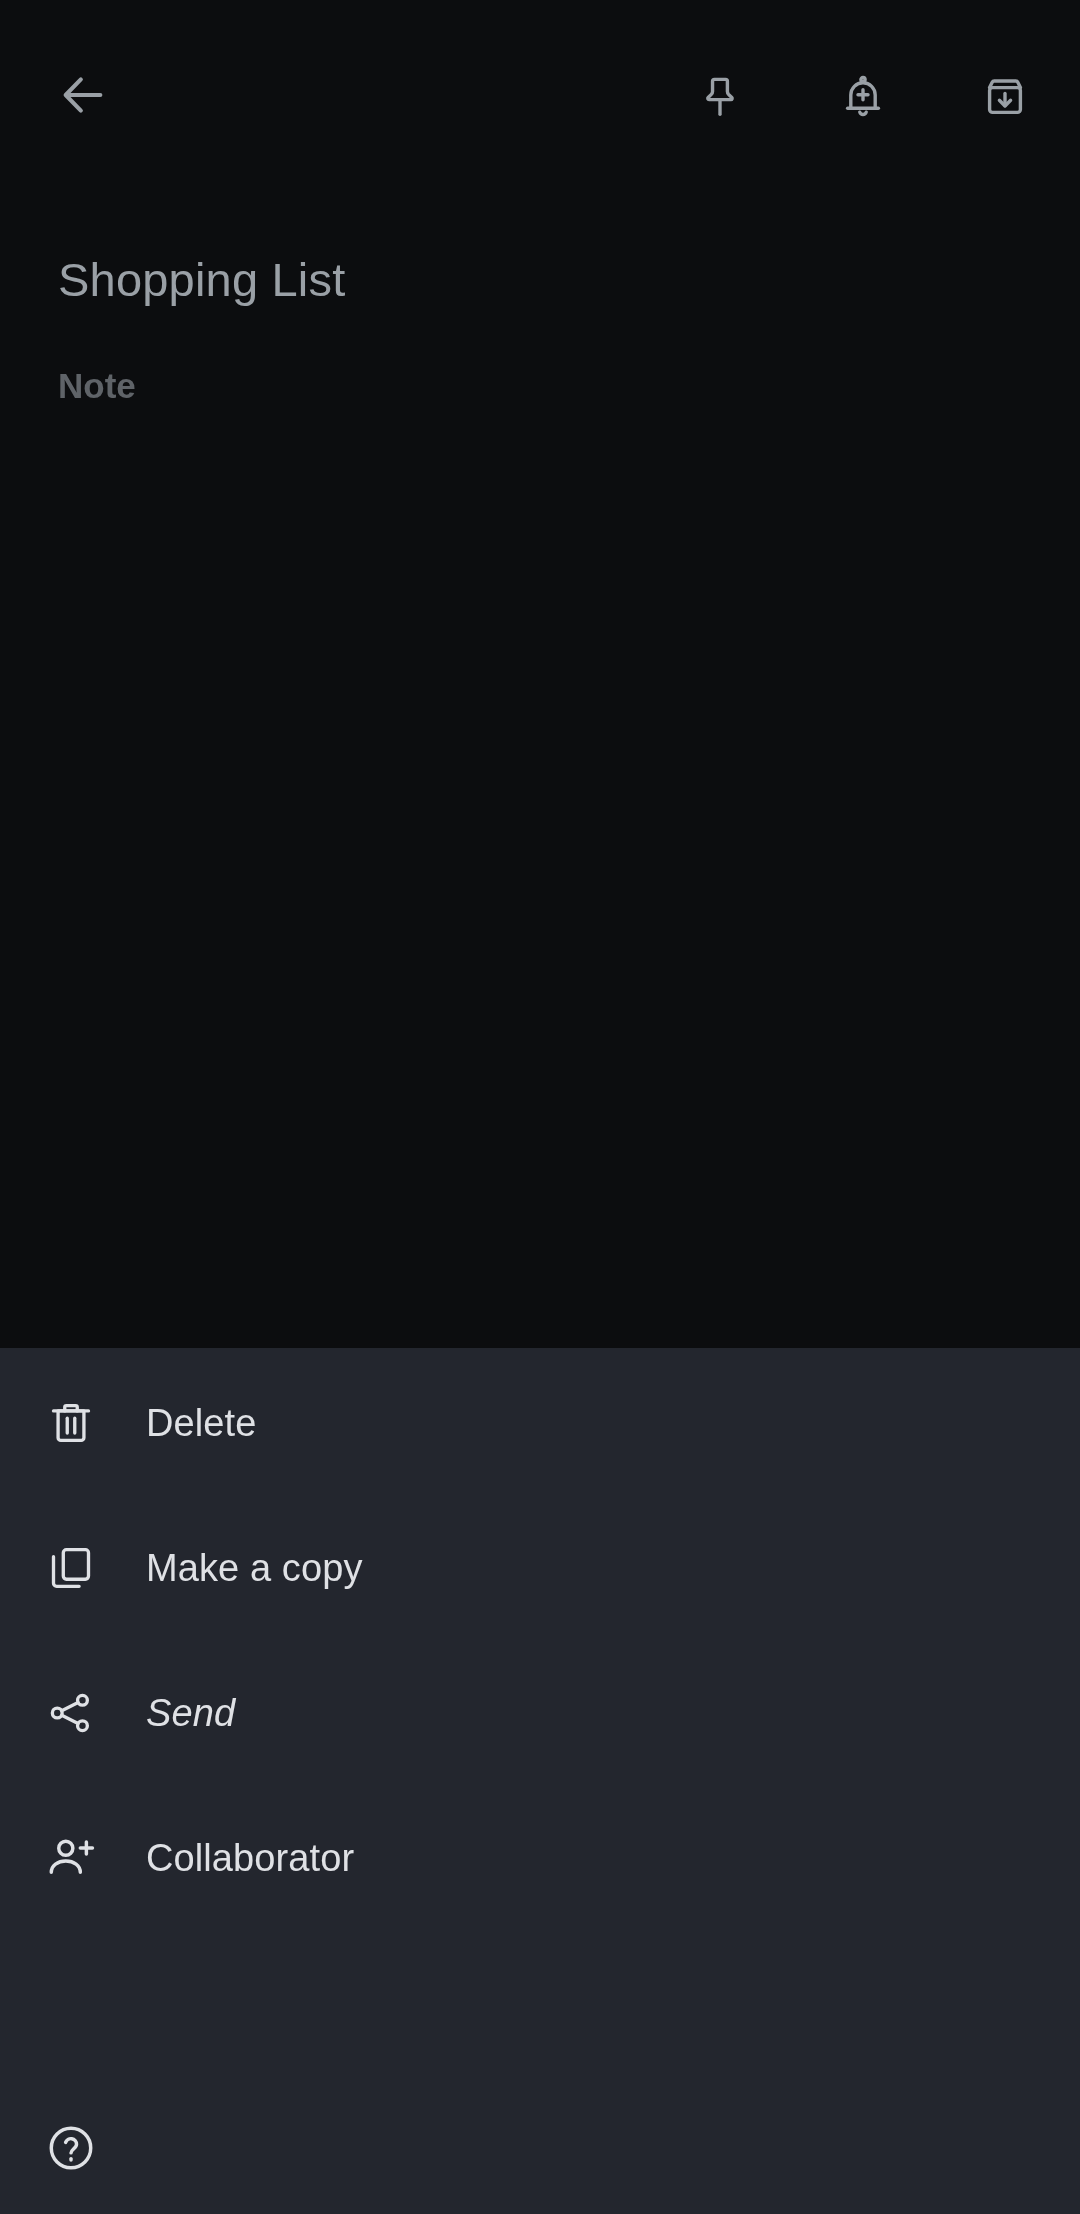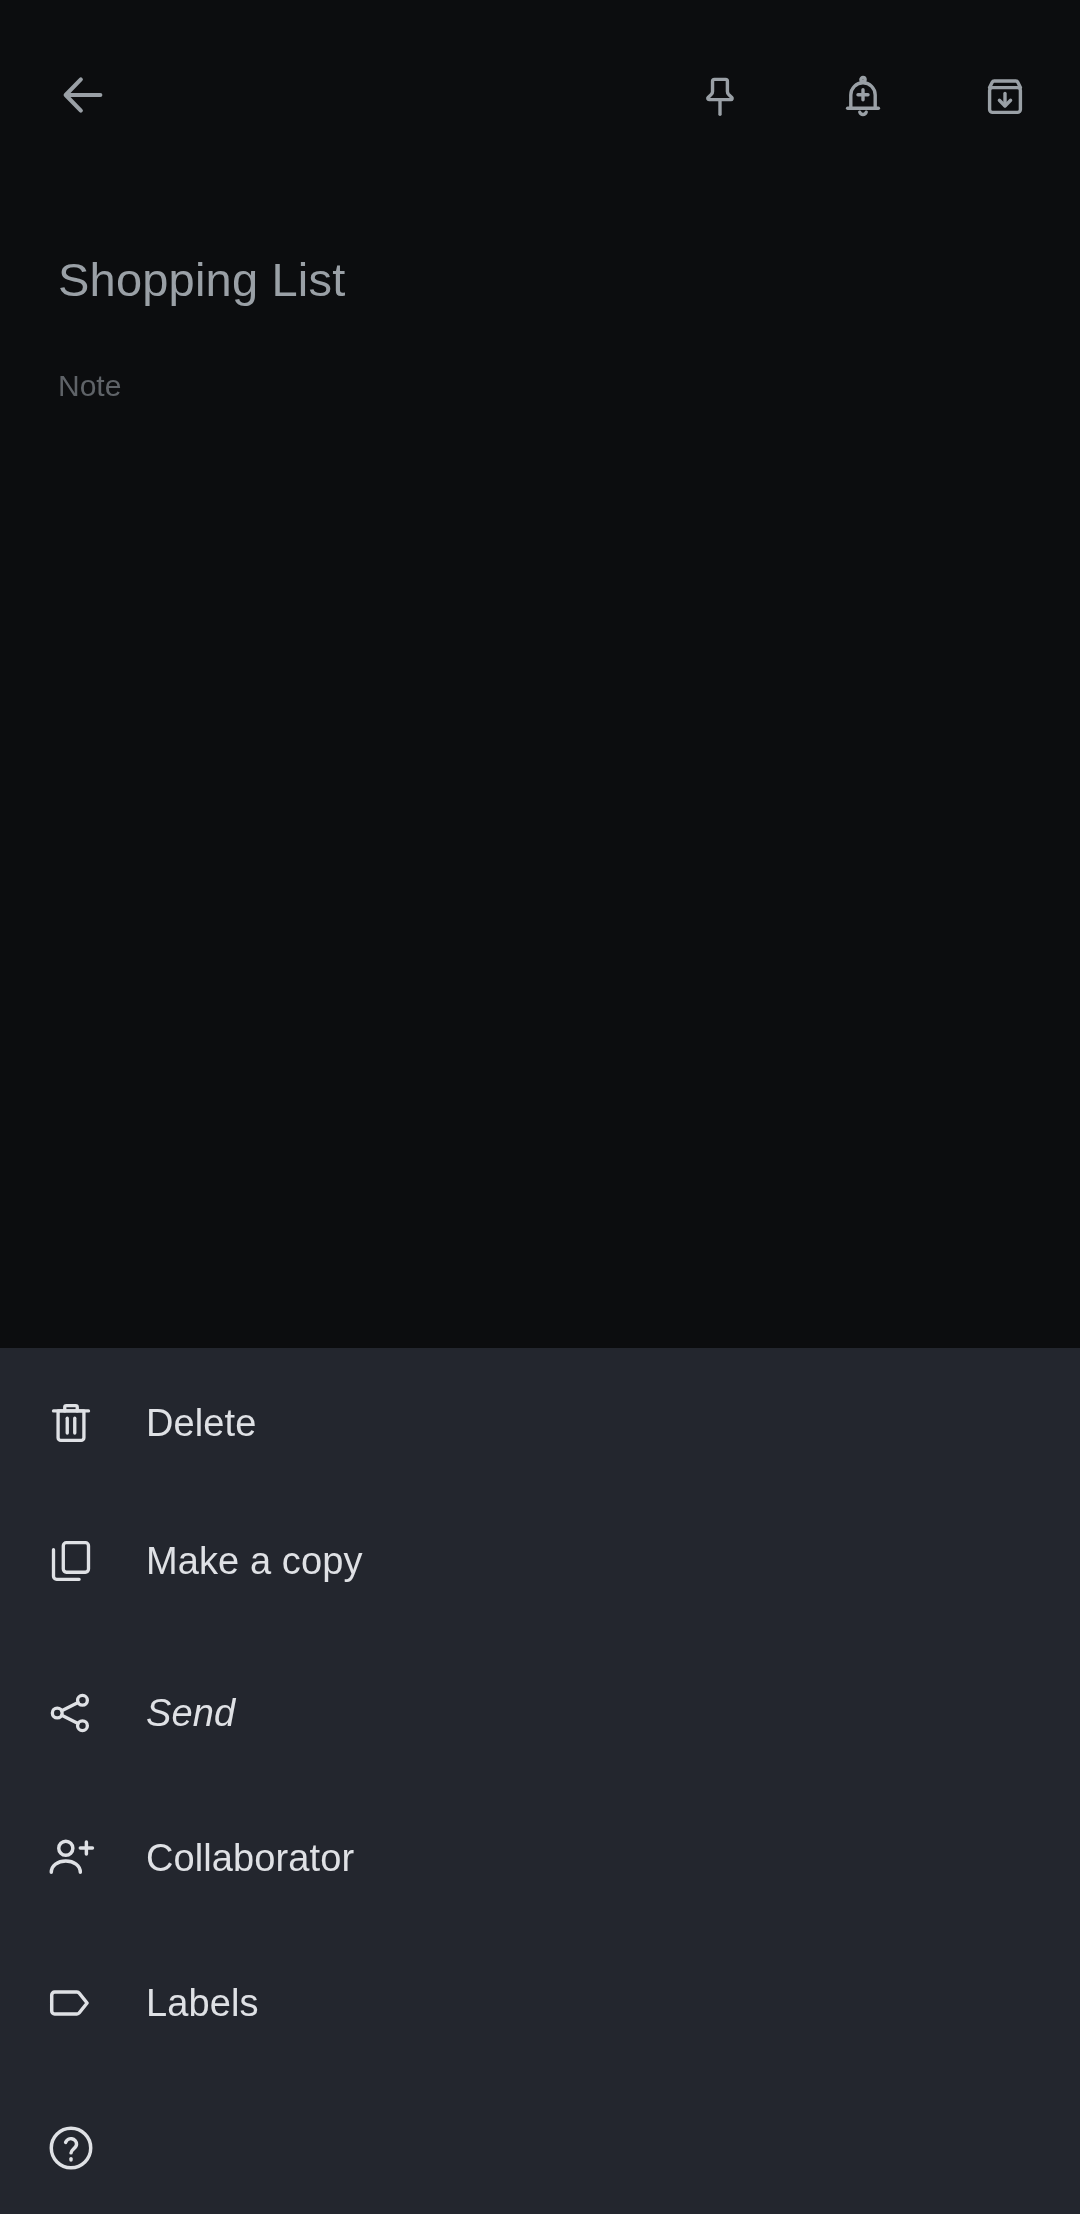--- a/index.html
+++ b/index.html
@@ -58,24 +58,25 @@
     font-size: 47px;
     line-height: 56px;
     color: #9aa0a6;
     letter-spacing: 0.2px;
     white-space: nowrap;
   }
   #note-body-placeholder {
     position: absolute;
     left: 58px;
     top: 172px;
-    font-size: 30px;
+    font-size: 35px;
     line-height: 40px;
     color: #5f6368;
     white-space: nowrap;
+    font-weight: bold;
   }
 
   
   #bottom-sheet {
     position: absolute;
     left: 0;
     top: 1348px;
     width: 1080px;
     height: 866px;
     background: #23262e;
@@ -102,21 +103,21 @@
     position: absolute;
     left: 146px;
     font-size: 38px;
     line-height: 46px;
     color: #dfe1e5;
     letter-spacing: 0.1px;
     white-space: nowrap;
   }
 
   #menu-item-0 { top: 2px; }
-  #menu-item-1 { top: 140px; }
+  #menu-item-1 { top: 147px; }
   #menu-item-2 { top: 292px; font-style: italic; }
   #menu-item-3 { top: 437px; text-align: center; }
   #menu-item-4 { top: 582px; }
   #menu-item-5 { top: 727px; }
 </style>
 </head>
 <body>
 
 <div id="screen">
 
@@ -213,28 +214,20 @@
         <svg width="52" height="52" viewBox="0 0 24 24" fill="none" stroke="#dfe1e5" stroke-width="1.6" stroke-linecap="round" stroke-linejoin="round">
           <circle cx="9.6" cy="7.5" r="3.25"></circle>
           <path d="M2.9 18.6c0-3.2 3-5.25 6.7-5.25s6.7 2.05 6.7 5.25"></path>
           <line x1="19.1" y1="4.6" x2="19.1" y2="10.2"></line>
           <line x1="16.3" y1="7.4" x2="21.9" y2="7.4"></line>
         </svg>
       </span>
       <span class="menu-label">Collaborator</span>
     </div>
 
-    <div class="menu-item" id="menu-item-4">
-      <span class="menu-icon">
-        <svg width="52" height="52" viewBox="0 0 24 24" fill="none" stroke="#dfe1e5" stroke-width="1.6" stroke-linecap="round" stroke-linejoin="round">
-          <path d="M3.1 8.3c0-.75.6-1.35 1.35-1.35h10.3c.42 0 .82.2 1.08.54l3.6 4.51-3.6 4.51c-.26.34-.66.54-1.08.54H4.45c-.75 0-1.35-.6-1.35-1.35V8.3z"></path>
-        </svg>
-      </span>
-      <span class="menu-label">Labels</span>
-    </div>
 
     <div class="menu-item" id="menu-item-5">
       <span class="menu-icon">
         <svg width="52" height="52" viewBox="0 0 24 24" fill="none" stroke="#dfe1e5" stroke-width="1.6" stroke-linecap="round" stroke-linejoin="round">
           <circle cx="12" cy="12" r="9.1"></circle>
           <path d="M9.5 9.4a2.6 2.6 0 0 1 5.05.85c0 1.75-2.55 2.6-2.55 4"></path>
           <line x1="12" y1="16.9" x2="12" y2="17.5"></line>
         </svg>
       </span>
     </div>

